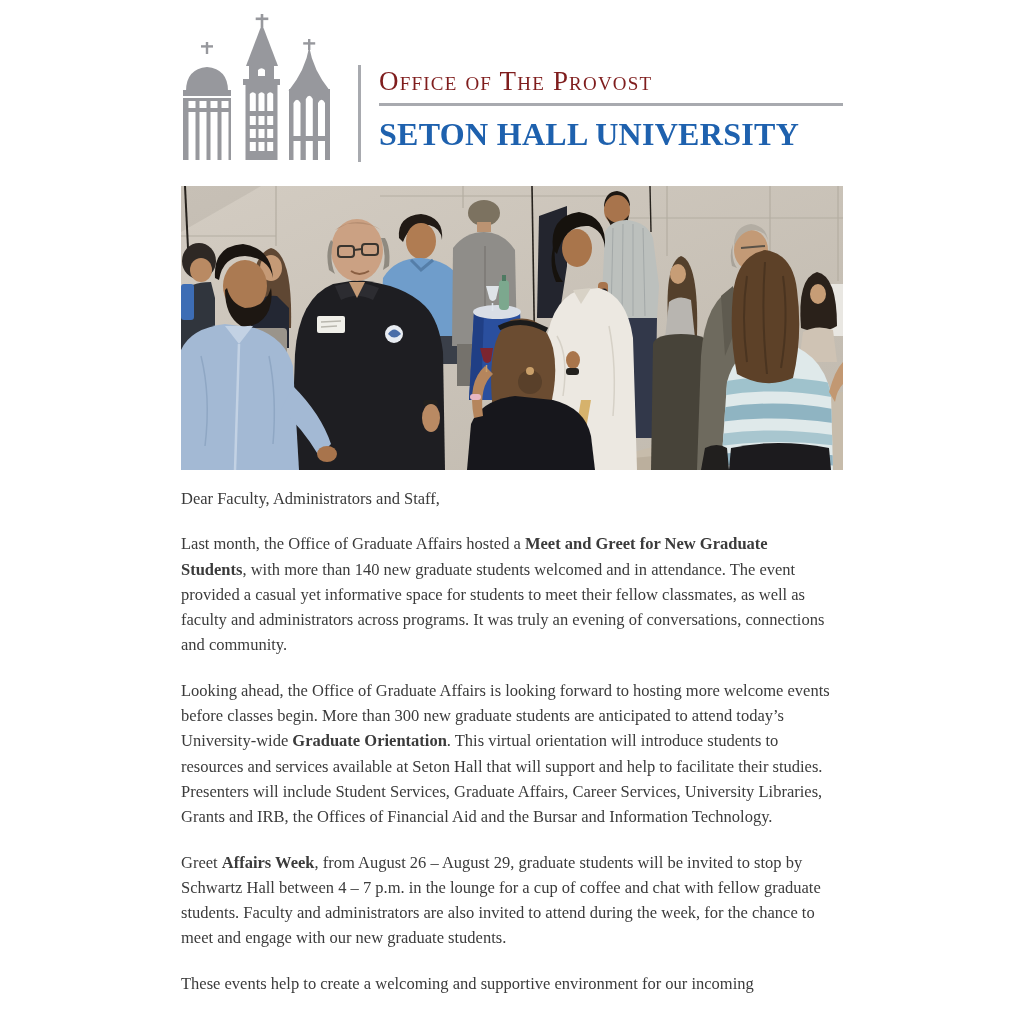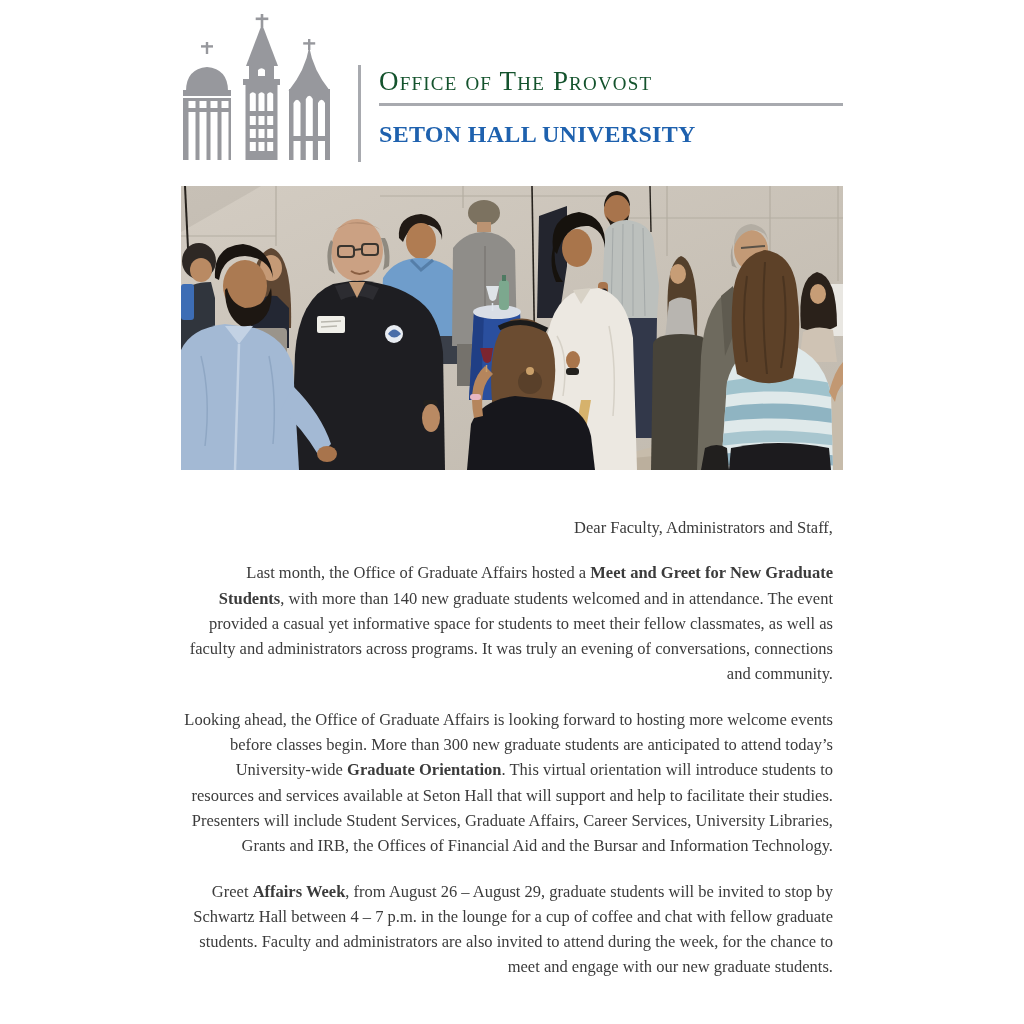--- a/index.html
+++ b/index.html
@@ -12,28 +12,28 @@
   .masthead{display:flex;align-items:flex-start;}
   .cathedral{flex:0 0 auto;display:block;}
   .logo-sep{flex:0 0 auto;width:3px;height:97px;background:#a8aaaf;margin:51px 18px 0 17px;}
   .logo-text{flex:1 1 auto;margin-top:52px;min-width:0;}
   .office-line{
     font-variant:small-caps;font-size:27px;line-height:30px;
     letter-spacing:1.2px;font-weight:500;white-space:nowrap;
   }
   .logo-rule{height:3px;background:#a8aaaf;margin:7px 0 8px 0;}
   .univ-line{
-    font-size:24px;line-height:40px;font-weight:bold;
+    font-size:32px;line-height:40px;font-weight:bold;
     letter-spacing:0.3px;white-space:nowrap;
   }
   
   .photo{margin:24px 0 0 0;width:662px;height:284px;display:block;}
   .photo svg{display:block;}
   
-  .copy{margin-top:45px;width:652px;color:#3b3b3b;text-align:right;}
+  .copy{margin-top:16px;width:652px;color:#3b3b3b;}
   .copy p{margin:0 0 20px 0;font-size:16.5px;line-height:25.3px;}
   .copy b{font-weight:bold;}
 </style>
 </head>
 <body>
 
 <div class="page">
 
   <header class="masthead">
     <svg class="cathedral" width="160" height="146" viewBox="0 0 160 146" aria-hidden="true">
@@ -87,21 +87,21 @@
         <path d="M137 122 L137 89 Q140.5 82.5 144 89 L144 122 Z"></path>
         <rect x="112.5" y="127" width="7" height="19"></rect>
         <rect x="124.8" y="127" width="7" height="19"></rect>
         <rect x="137" y="127" width="7" height="19"></rect>
       </g>
     </svg>
 
     <div class="logo-sep"></div>
 
     <div class="logo-text">
-      <div class="office-line" style="color: #14532d;">Office of The Provost</div>
+      <div class="office-line" style="color: #7f1d1d;">Office of The Provost</div>
       <div class="logo-rule"></div>
       <div class="univ-line" style="color: rgb(30, 97, 174);">SETON HALL UNIVERSITY</div>
     </div>
   </header>
 
   <figure class="photo" role="img" style="margin:24px 0 0 0;" aria-label="New graduate students, faculty and administrators mingling at the Meet and Greet reception in a conference room">
     <svg width="662" height="284" viewBox="0 0 662 284" preserveAspectRatio="none" aria-hidden="true">
       <defs>
         <linearGradient id="wall" x1="0" y1="0" x2="1" y2="1">
           <stop offset="0" stop-color="#d3ccc2"></stop>
@@ -274,15 +274,16 @@
       <path d="M34 92 Q32 60 62 58 Q90 62 92 92 Q88 72 64 70 Q42 70 38 94 Z" fill="#191410"></path>
       <path d="M44 104 Q44 130 60 140 Q80 142 88 124 Q92 112 90 102 Q84 122 64 122 Q50 118 46 102 Z" fill="#1d1712"></path>
     </svg>
   </figure>
 
   <main class="copy" style="color: rgb(59, 59, 59);">
       <p><span>Dear Faculty, Administrators and Staff,</span></p>
       <p><span>Last month, the Office of Graduate Affairs hosted a </span><b>Meet and Greet for New Graduate Students</b><span>, with more than 140 new graduate students welcomed and in attendance. The event provided a casual yet informative space for students to meet their fellow classmates, as well as faculty and administrators across programs. It was truly an evening of conversations, connections and community.</span></p>
       <p><span>Looking ahead, the Office of Graduate Affairs is looking forward to hosting more welcome events before classes begin. More than 300 new graduate students are anticipated to attend today’s University-wide </span><b>Graduate Orientation</b><span>. This virtual orientation will introduce students to resources and services available at Seton Hall that will support and help to facilitate their studies. Presenters will include Student Services, Graduate Affairs, Career Services, University Libraries, Grants and IRB, the Offices of Financial Aid and the Bursar and Information Technology.</span></p>
       <p><span>Greet </span><b>Affairs Week</b><span>, from August 26 – August 29, graduate students will be invited to stop by Schwartz Hall between 4 – 7 p.m. in the lounge for a cup of coffee and chat with fellow graduate students. Faculty and administrators are also invited to attend during the week, for the chance to meet and engage with our new graduate students.</span></p>
+      <p><span>These events help to create a welcoming and supportive environment for our incoming</span></p>
     </main>
 
 </div>
 
 </body></html>

